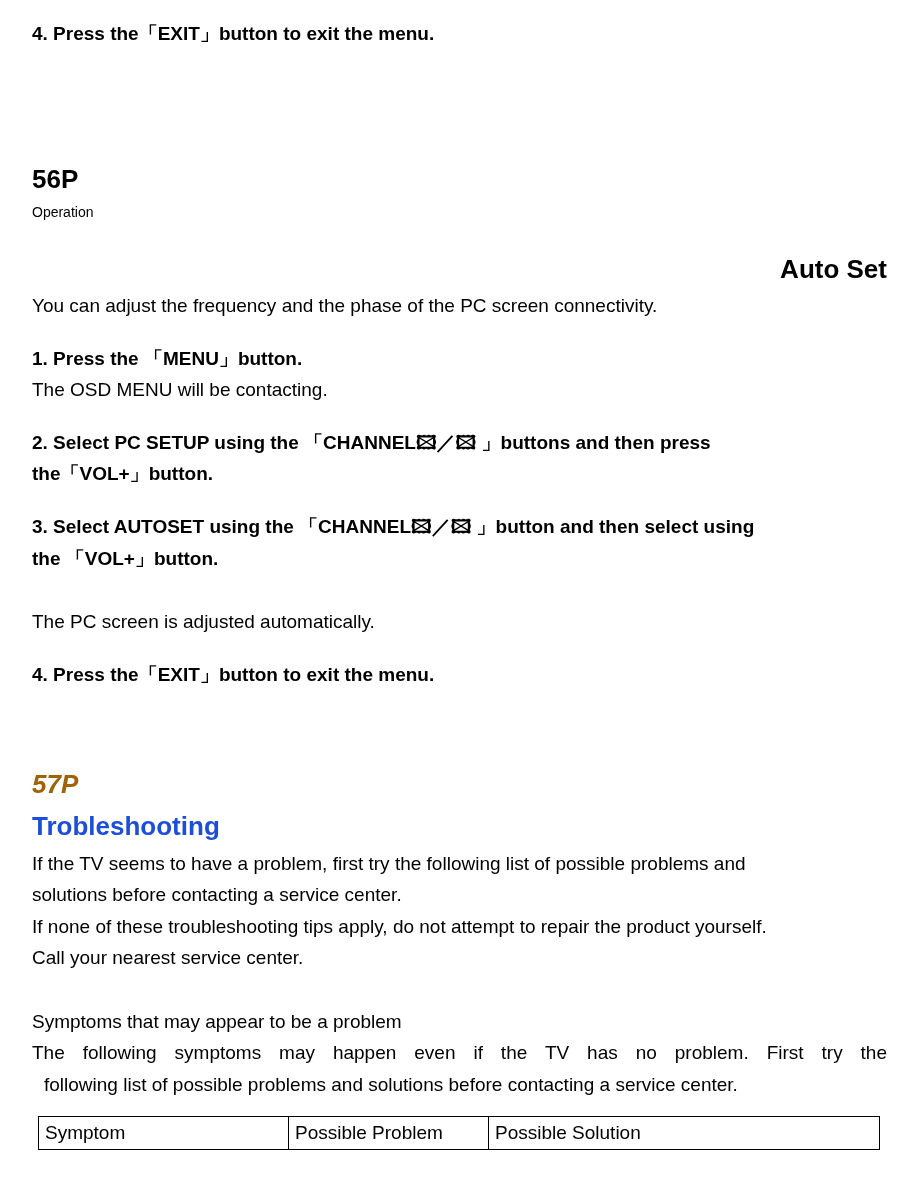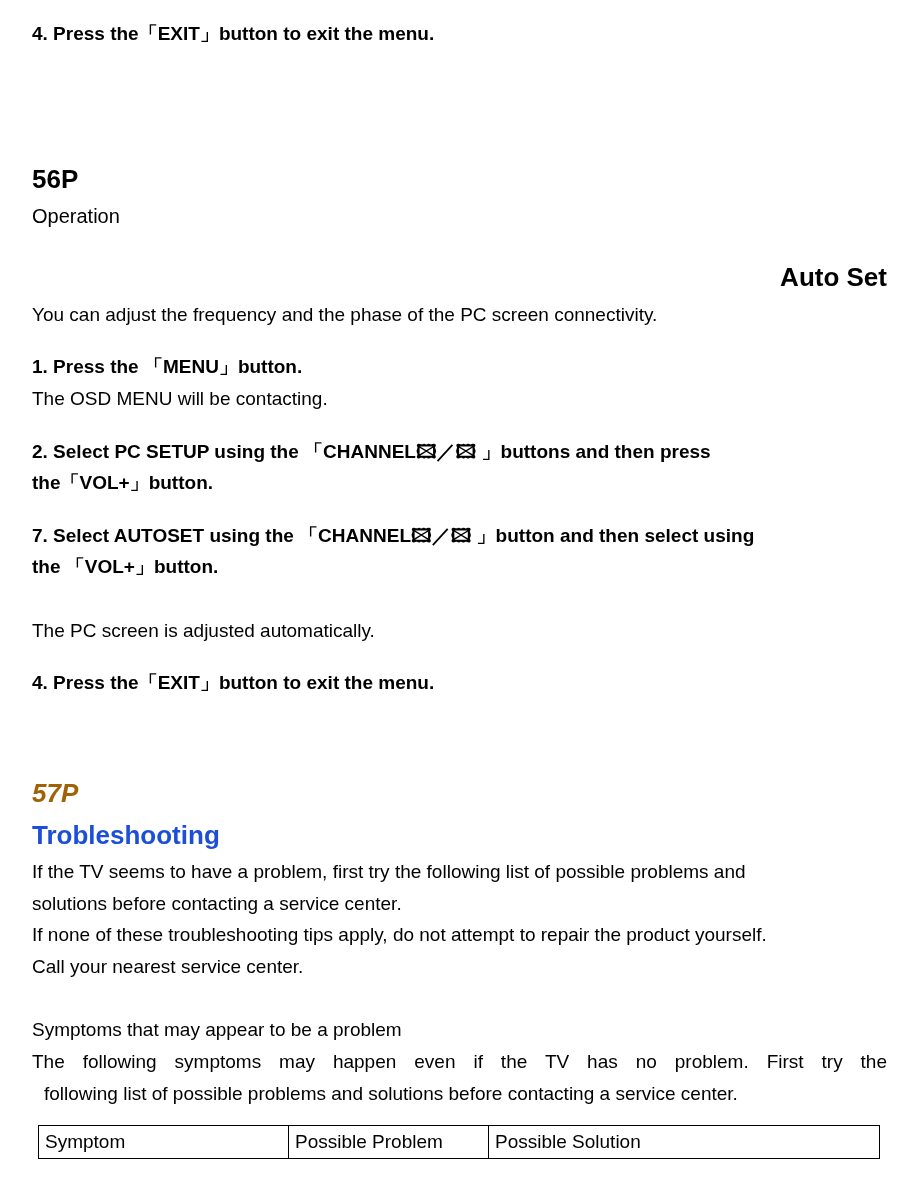--- a/index.html
+++ b/index.html
@@ -30,21 +30,21 @@
     }
     .page-num {
       font-size: 26px;
       font-weight: bold;
     }
     .page-num.red {
       color: #a16207;
       font-style: italic;
     }
     .subhead {
-      font-size: 20px;
+      font-size: 14px;
       margin-top: 2px;
     }
     .heading-auto {
       font-size: 26px;
       font-weight: bold;
       margin-top: 28px;
       text-align: right;
     }
     .heading-trouble {
       font-size: 26px;
@@ -106,21 +106,21 @@
 
 <div class="heading-auto">Auto Set</div>
 <div class="desc">You can adjust the frequency and the phase of the PC screen connectivity.</div>
 
 <div class="step">1. Press the 「MENU」button.</div>
 <div class="desc">The OSD MENU will be contacting.</div>
 
 <div class="step">2. Select PC SETUP using the 「CHANNEL🖾／🖾 」buttons and then press</div>
 <div class="bold">the「VOL+」button.</div>
 
-<div class="step">7. Select AUTOSET using the 「CHANNEL🖾／🖾 」button and then select using</div>
+<div class="step">3. Select AUTOSET using the 「CHANNEL🖾／🖾 」button and then select using</div>
 <div class="bold">the 「VOL+」button.</div>
 
 <div class="section-spacer"></div>
 <div class="desc"> The PC screen is adjusted automatically.</div>
 
 <div class="step">4. Press the「EXIT」button to exit the menu.</div>
 
 <div class="mid-spacer"></div>
 
 <div class="page-num red">57P</div>

